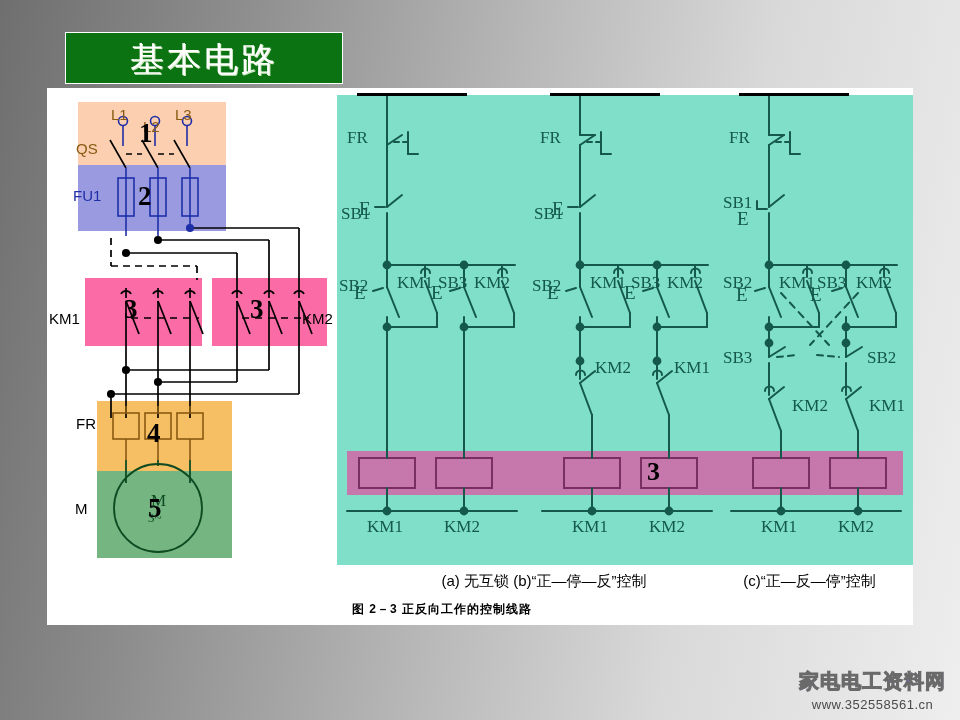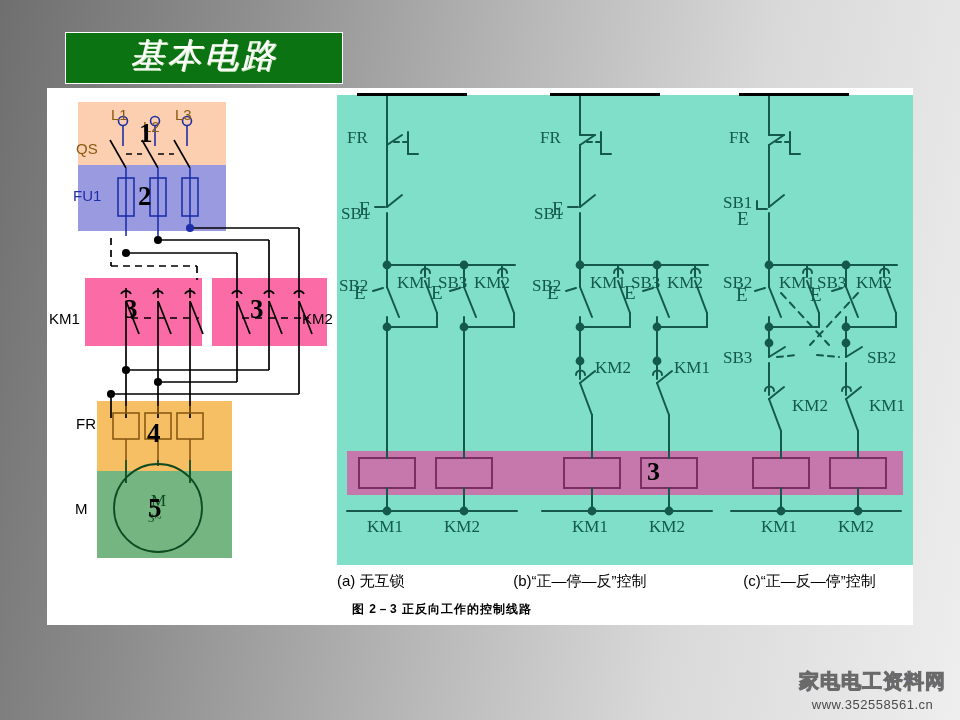--- a/index.html
+++ b/index.html
@@ -6,23 +6,22 @@
   body{
     width:960px;height:720px;overflow:hidden;
     font-family:"Liberation Serif","DejaVu Serif",serif;
     background:linear-gradient(100deg,#6f6f6f 0%,#8d8d8d 22%,#b9b9b9 50%,#d9d9d9 72%,#eeeeee 100%);
     position:relative;
   }
   
   #title-box{
     position:absolute;left:65px;top:32px;width:278px;height:52px;
     background:#0b7312;border:1.5px solid #ffffff;
-    display:flex;align-items:flex-start;justify-content:center;
+    display:flex;align-items:flex-end;justify-content:center;
     box-sizing:border-box;
-    font-style:italic;
   }
   #title-box .t{
     color:#ffffff;font-size:34px;letter-spacing:3px;
     font-family:"DejaVu Sans","Liberation Sans",sans-serif;
     text-shadow:1px 1px 0 #cfe8c0;
   }
   
   #card{
     position:absolute;left:47px;top:88px;width:866px;height:537px;
     background:#ffffff;
@@ -454,21 +453,21 @@
     </svg>
 
     <div class="bignum" style="position:absolute;left:310px;top:362px;">3</div>
   </div>
 
   <div class="sup" style="left:310px;top:5px;width:110px;"></div>
   <div class="sup" style="left:503px;top:5px;width:110px;"></div>
   <div class="sup" style="left:692px;top:5px;width:110px;"></div>
 
   <div id="caption-row">
-    <span style="width:172px;">(a) 无互锁</span>
+    <span style="width:172px;text-align:right;">(a) 无互锁</span>
     <span style="width:226px;">(b)“正—停—反”控制</span>
     <span>(c)“正—反—停”控制</span>
   </div>
   <div id="fig-caption">图 2－3    正反向工作的控制线路</div>
 </div>
 
 <div id="watermark">
   <div class="wm1">家电电工资料网</div>
   <div class="wm2">www.352558561.cn</div>
 </div>

